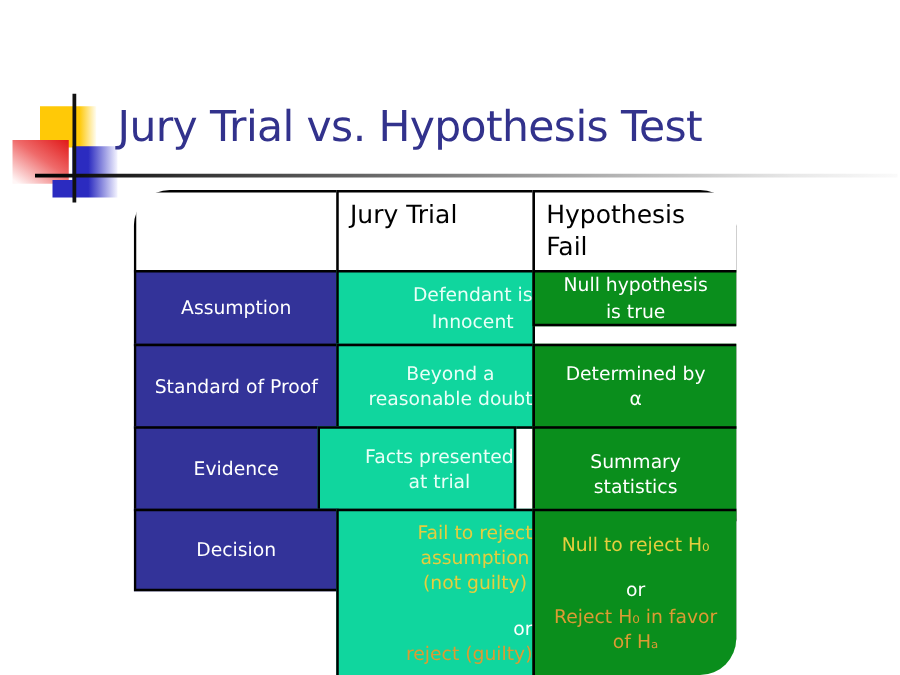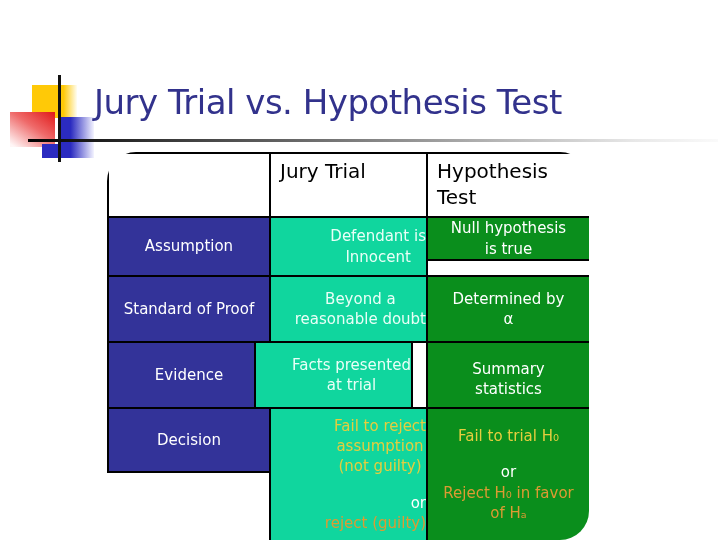--- a/index.html
+++ b/index.html
@@ -53,21 +53,21 @@
   <div class="vline"></div>
   <div class="rule"></div>
 
   <h1 class="title">Jury Trial vs. Hypothesis Test</h1>
 
   <div class="tbl">
 
     <div class="cell hdr" style="left:0;top:0;width:164px;height:66px;"><span></span></div>
     <div class="cell hdr" style="left:162px;top:0;width:159px;height:66px;"><span>Jury Trial</span></div>
     <div class="cell hdr" style="left:319px;top:0;width:165px;height:66px;"><span>Hypothesis
-Test</span></div>
+Fail</span></div>
 
     <div class="cell lbl" style="left:0;top:64px;width:164px;height:61px;"><span>Assumption</span></div>
     <div class="cell jury" style="left:162px;top:64px;width:159px;height:61px;"><span>Defendant is
 Innocent</span></div>
     <div class="cell hyp" style="left:319px;top:64px;width:165px;height:45px;"><span>Null hypothesis
 is true</span></div>
 
     <div class="cell lbl" style="left:0;top:123px;width:164px;height:68px;"><span>Standard of Proof</span></div>
     <div class="cell jury" style="left:162px;top:123px;width:159px;height:68px;"><span>Beyond a
 reasonable doubt</span></div>
@@ -84,20 +84,20 @@
 
     <div class="cell jury" style="left:162px;top:255px;width:159px;height:135px;">
       <span class="yellow">Fail to reject
 assumption
 (not guilty)</span>
       <span class="white">or</span>
       <span class="orange">reject (guilty)</span>
     </div>
 
     <div class="cell hyp" style="left:319px;top:255px;width:165px;height:135px;">
-      <span class="yellow">Fail to trial H₀</span>
+      <span class="yellow">Null to reject H₀</span>
       <span class="white">or</span>
       <span class="orange">Reject H₀ in favor
 of Hₐ</span>
     </div>
 
   </div>
 </div>
 
 </body></html>

